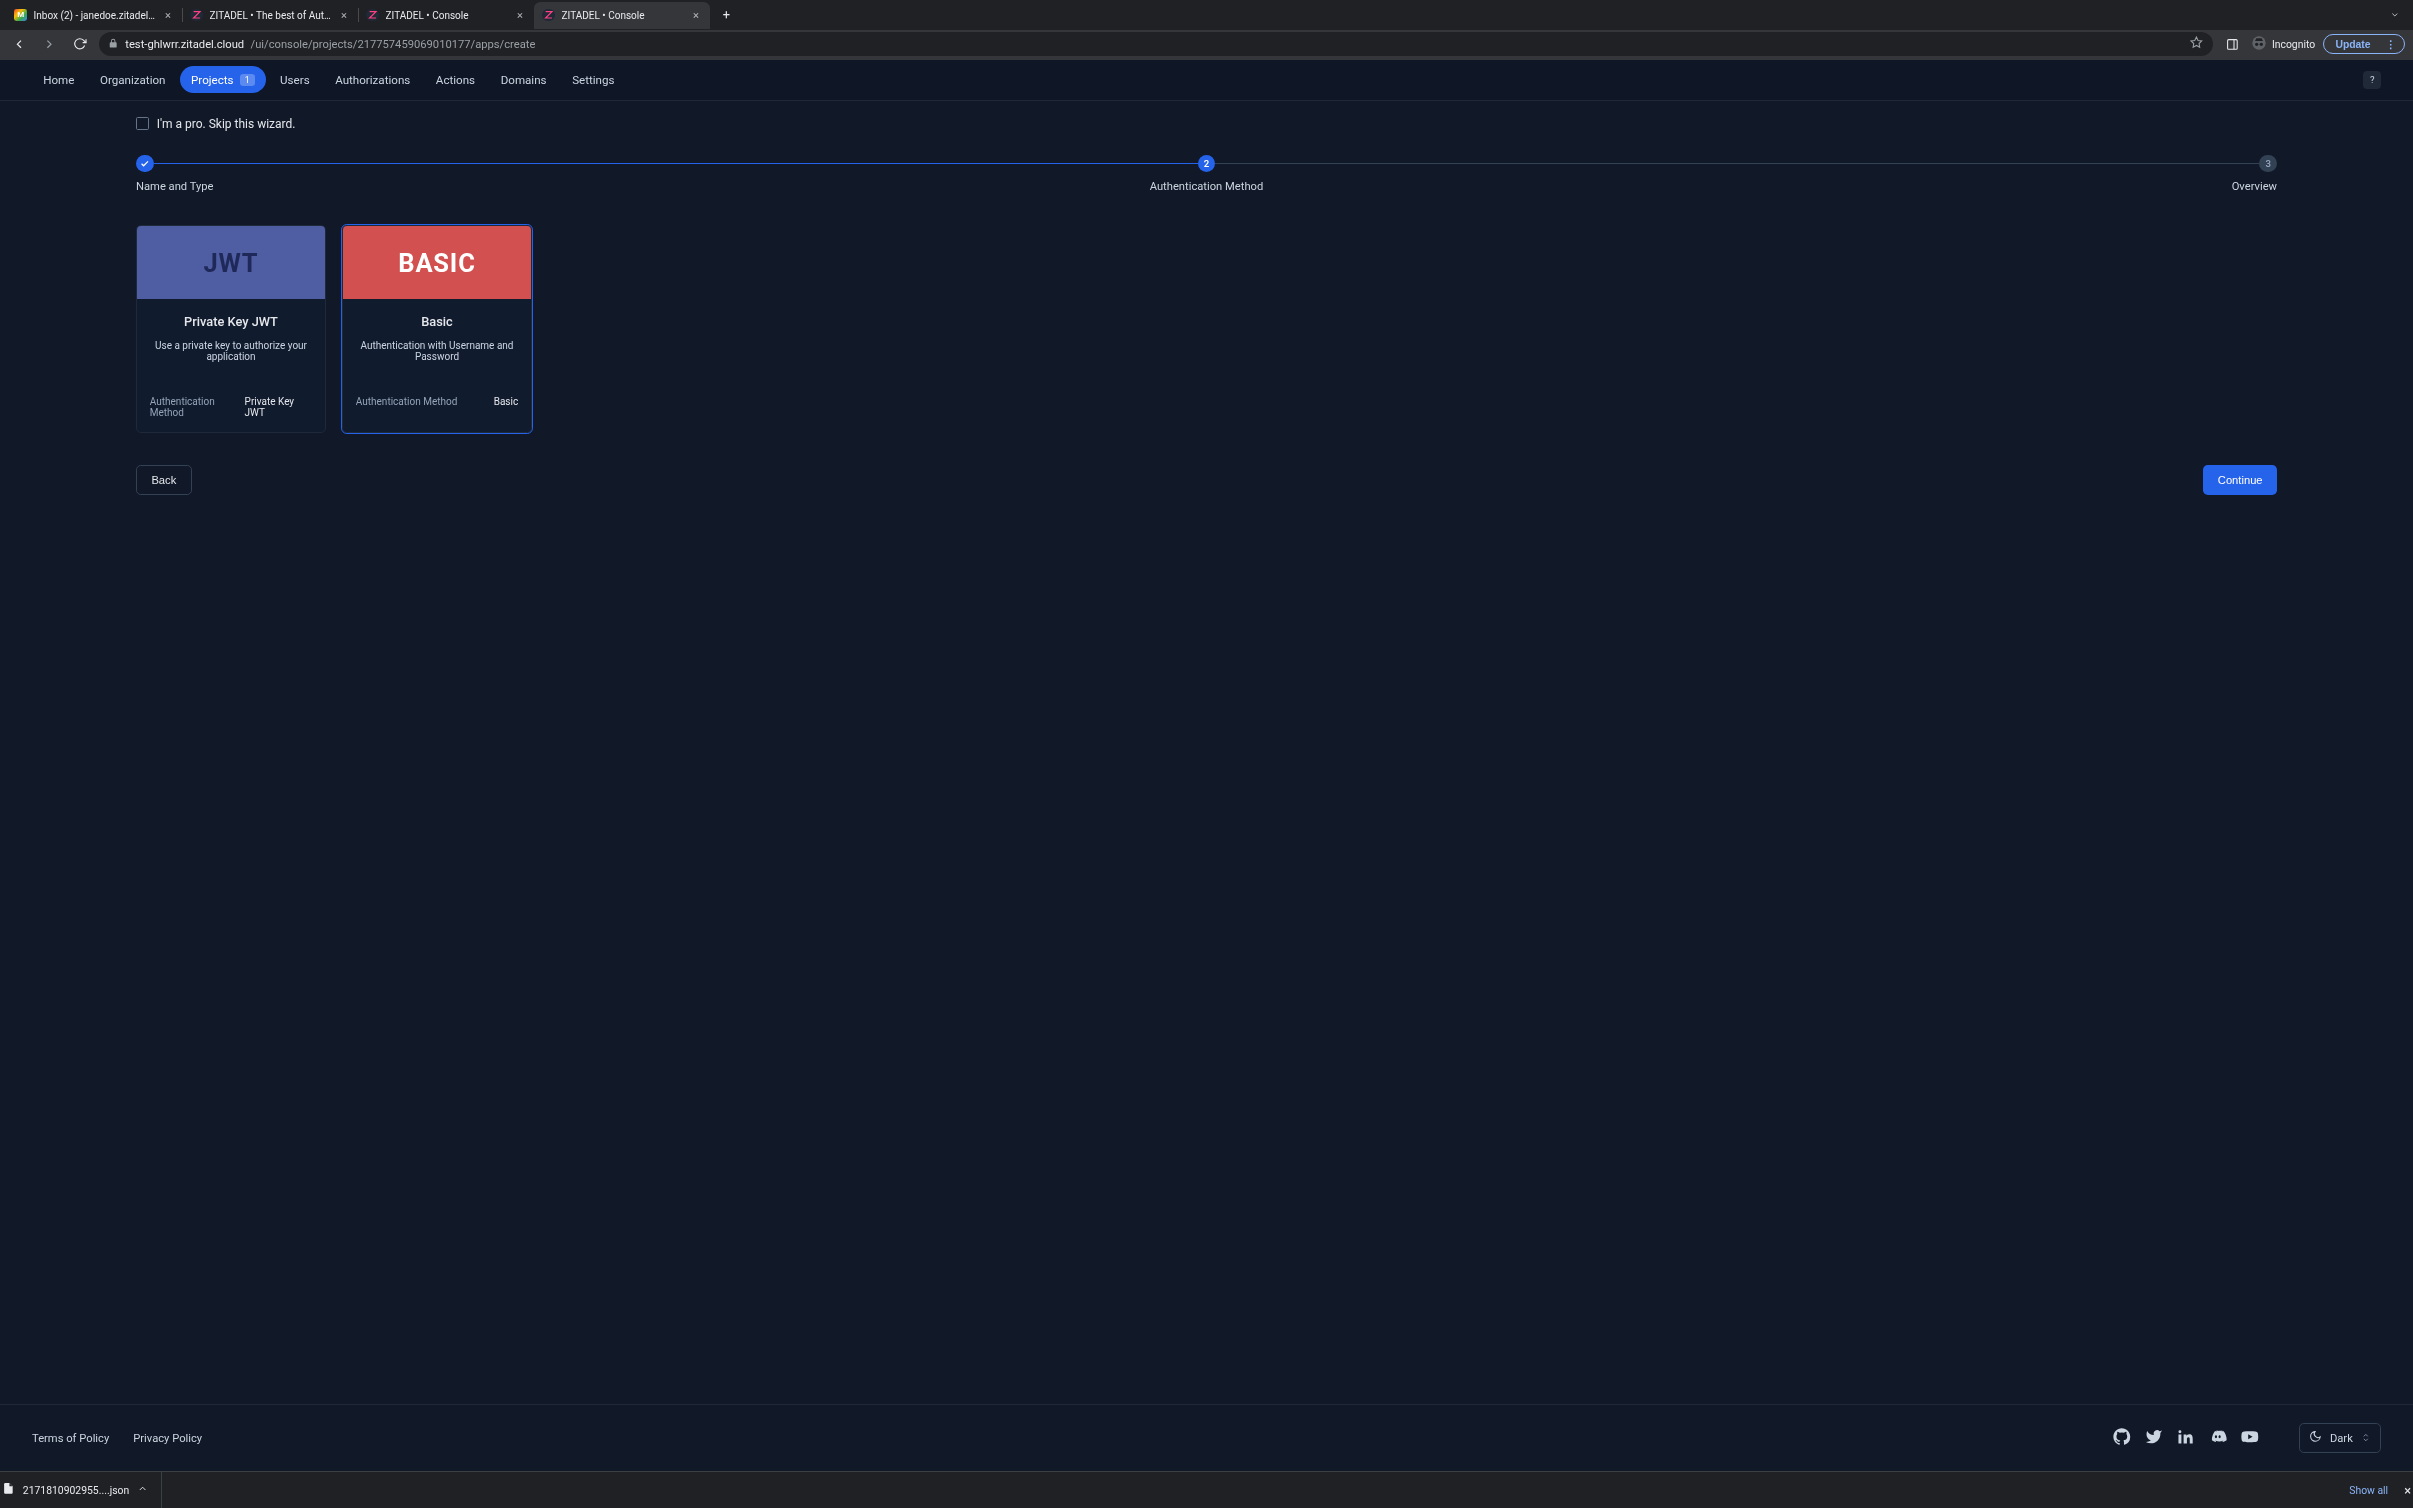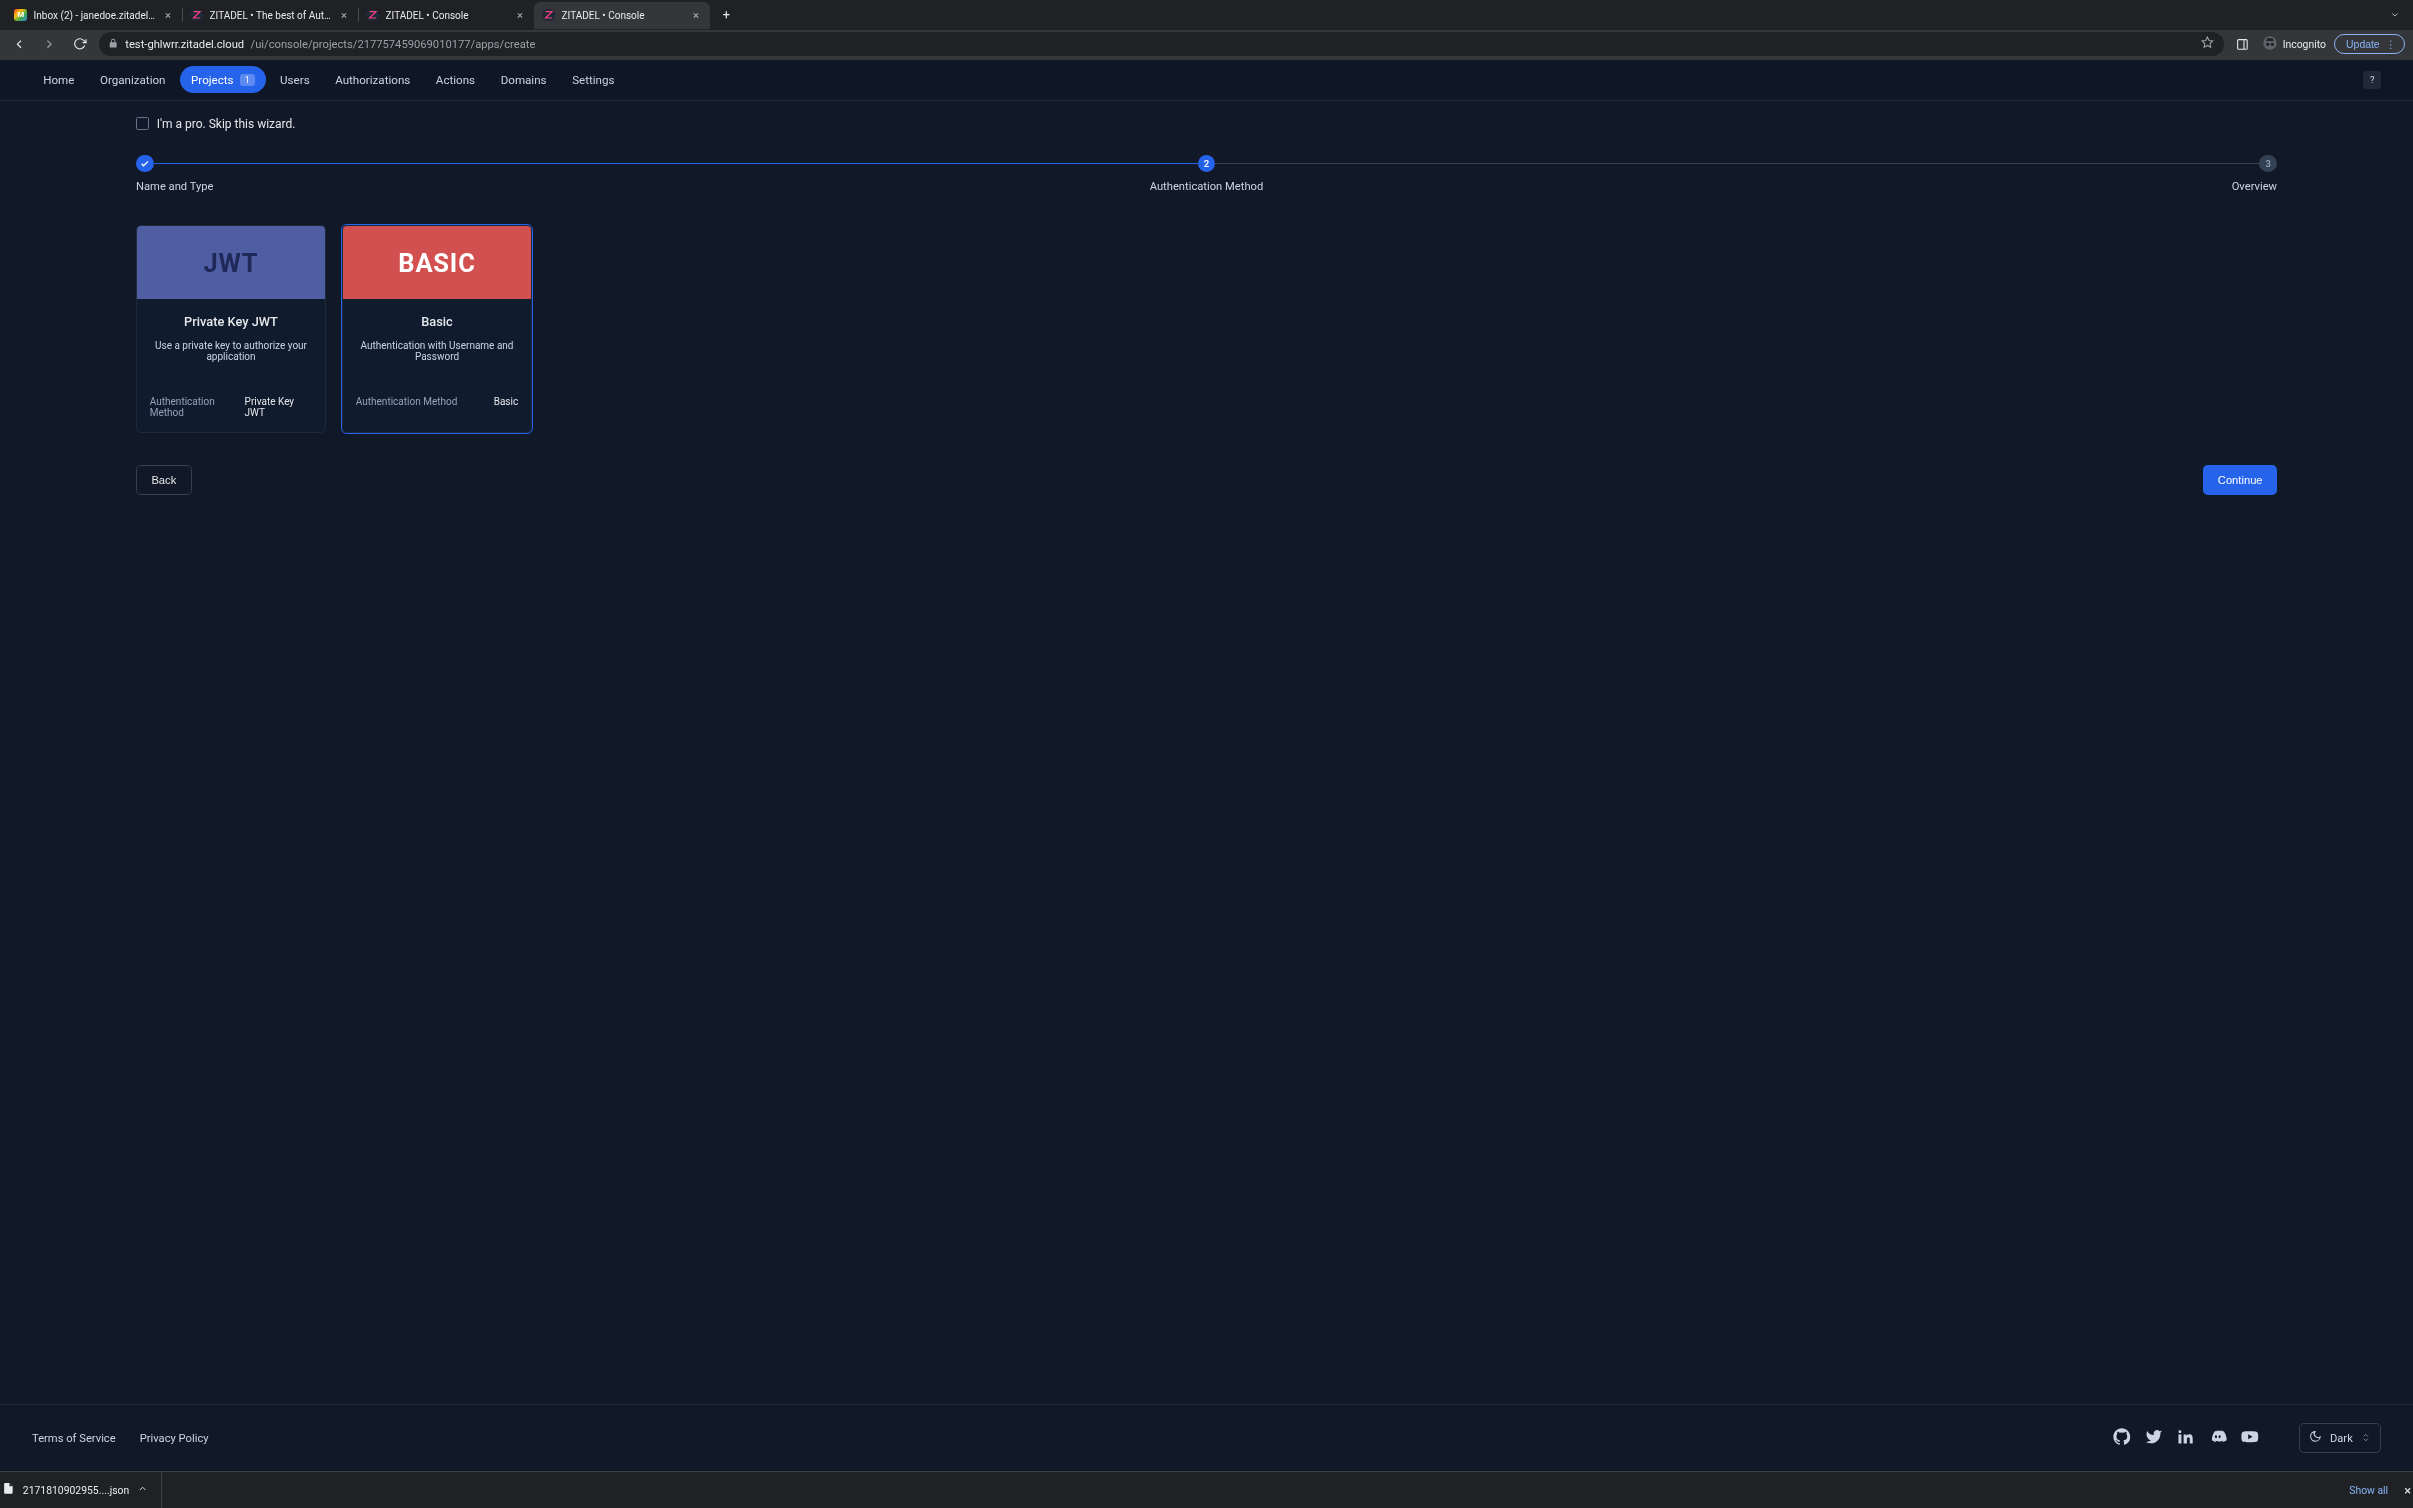--- a/index.html
+++ b/index.html
@@ -21,21 +21,21 @@
   .addr-bar { display:flex; align-items:center; gap:8px; padding: 3.2px 8px 4.8px 8px; background:#35363a; height: 30px; }
   .nav-icon { width: 22.3px; height: 22.3px; display:flex;align-items:center;justify-content:center; color:#9aa0a6; border-radius:50%; }
   .nav-icon.enabled { color:#e8eaed; }
   .omnibox { flex:1; display:flex; align-items:center; background:#202124; border-radius: 16px; height: 24px; padding: 0 9.6px; gap:6.4px; font-size: 11.2px; }
   .omnibox .lock { color:#9aa0a6; font-size:9.6px; }
   .omnibox .url-host { color:#e8eaed; }
   .omnibox .url-path { color:#9aa0a6; }
   .omnibox .star { margin-left:auto; color:#9aa0a6; }
   .chrome-right { display:flex; align-items:center; gap:8px; }
   .incognito-badge { display:flex; align-items:center; gap:4.8px; color:#e8eaed; font-size:10.4px; }
-  .update-btn { border:0.8px solid #8ab4f8; color:#8ab4f8; border-radius:16px; padding:3.2px 8px 3.2px 11.2px; font-size:10.4px; display:flex; align-items:flex-end; gap:6px; background:transparent; }
+  .update-btn { border:0.8px solid #8ab4f8; color:#8ab4f8; border-radius:16px; padding:3.2px 8px 3.2px 11.2px; font-size:10.4px; display:flex; align-items:flex-end; gap:15px; background:transparent;font-weight:bold; }
   .update-btn .kebab { color:#8ab4f8; }
 
   
   .app-nav { display:flex; align-items:center; gap: 3.2px; padding: 6.4px 32px; border-bottom: 0.8px solid #1f2937; background:#0f1626; }
   .app-nav a { color:#cbd5e1; text-decoration:none; font-size:11.6px; padding:6.4px 11.2px; border-radius: 14.4px; display:flex; align-items:center; gap:6.4px; }
   .app-nav a.active { background:#2563eb; color:#fff; }
   .app-nav .badge { background: rgba(255,255,255,.25); color:#fff; font-size:8.8px; padding:0.8px 4.8px; border-radius:3.2px; }
   .app-nav .help { margin-left:auto; width:17.6px; height:17.6px; border-radius:4px; background:#1f2937; display:flex;align-items:center;justify-content:center; font-size:9.6px; color:#cbd5e1;}
 
   
@@ -277,21 +277,21 @@
   </div>
 
   <div class="wizard-actions">
     <button class="btn secondary"><span>Back</span></button>
     <button class="btn primary"><span>Continue</span></button>
   </div>
 
 </div>
 
 <div class="footer">
-  <a href="#"><span>Terms of Service</span></a>
+  <a href="#"><span>Terms of Policy</span></a>
   <a href="#"><span>Privacy Policy</span></a>
   <div class="socials">
     <a href="#"><svg viewBox="0 0 24 24">
           <path d="M12 .5C5.65.5.5 5.65.5 12c0 5.08 3.29 9.39 7.86 10.91.58.11.79-.25.79-.56v-2c-3.2.7-3.88-1.54-3.88-1.54-.52-1.33-1.28-1.69-1.28-1.69-1.05-.72.08-.7.08-.7 1.16.08 1.77 1.19 1.77 1.19 1.03 1.77 2.71 1.26 3.37.96.1-.75.4-1.26.73-1.55-2.56-.29-5.25-1.28-5.25-5.69 0-1.26.45-2.28 1.19-3.09-.12-.29-.52-1.46.11-3.05 0 0 .97-.31 3.18 1.18a11 11 0 0 1 5.79 0c2.2-1.49 3.17-1.18 3.17-1.18.63 1.59.23 2.76.11 3.05.74.81 1.19 1.83 1.19 3.09 0 4.42-2.7 5.39-5.27 5.68.41.36.78 1.06.78 2.14v3.17c0 .31.21.68.8.56A11.5 11.5 0 0 0 23.5 12C23.5 5.65 18.35.5 12 .5z"></path>
         </svg></a>
     <a href="#"><svg viewBox="0 0 24 24">
           <path d="M23 3a10.9 10.9 0 0 1-3.14 1.53A4.48 4.48 0 0 0 12 8.5v1A10.66 10.66 0 0 1 3 4s-4 9 5 13a11.64 11.64 0 0 1-7 2c9 5 20 0 20-11.5a4.5 4.5 0 0 0-.08-.83A7.72 7.72 0 0 0 23 3z"></path>
         </svg></a>
     <a href="#"><svg viewBox="0 0 24 24">
           <path d="M4 3a2 2 0 1 0 0 4 2 2 0 0 0 0-4zM2 9h4v12H2zM9 9h3.8v1.7h.05c.53-1 1.83-2.05 3.77-2.05 4.03 0 4.78 2.65 4.78 6.1V21h-4v-5.4c0-1.29-.02-2.95-1.8-2.95-1.8 0-2.08 1.41-2.08 2.86V21H9z"></path>

